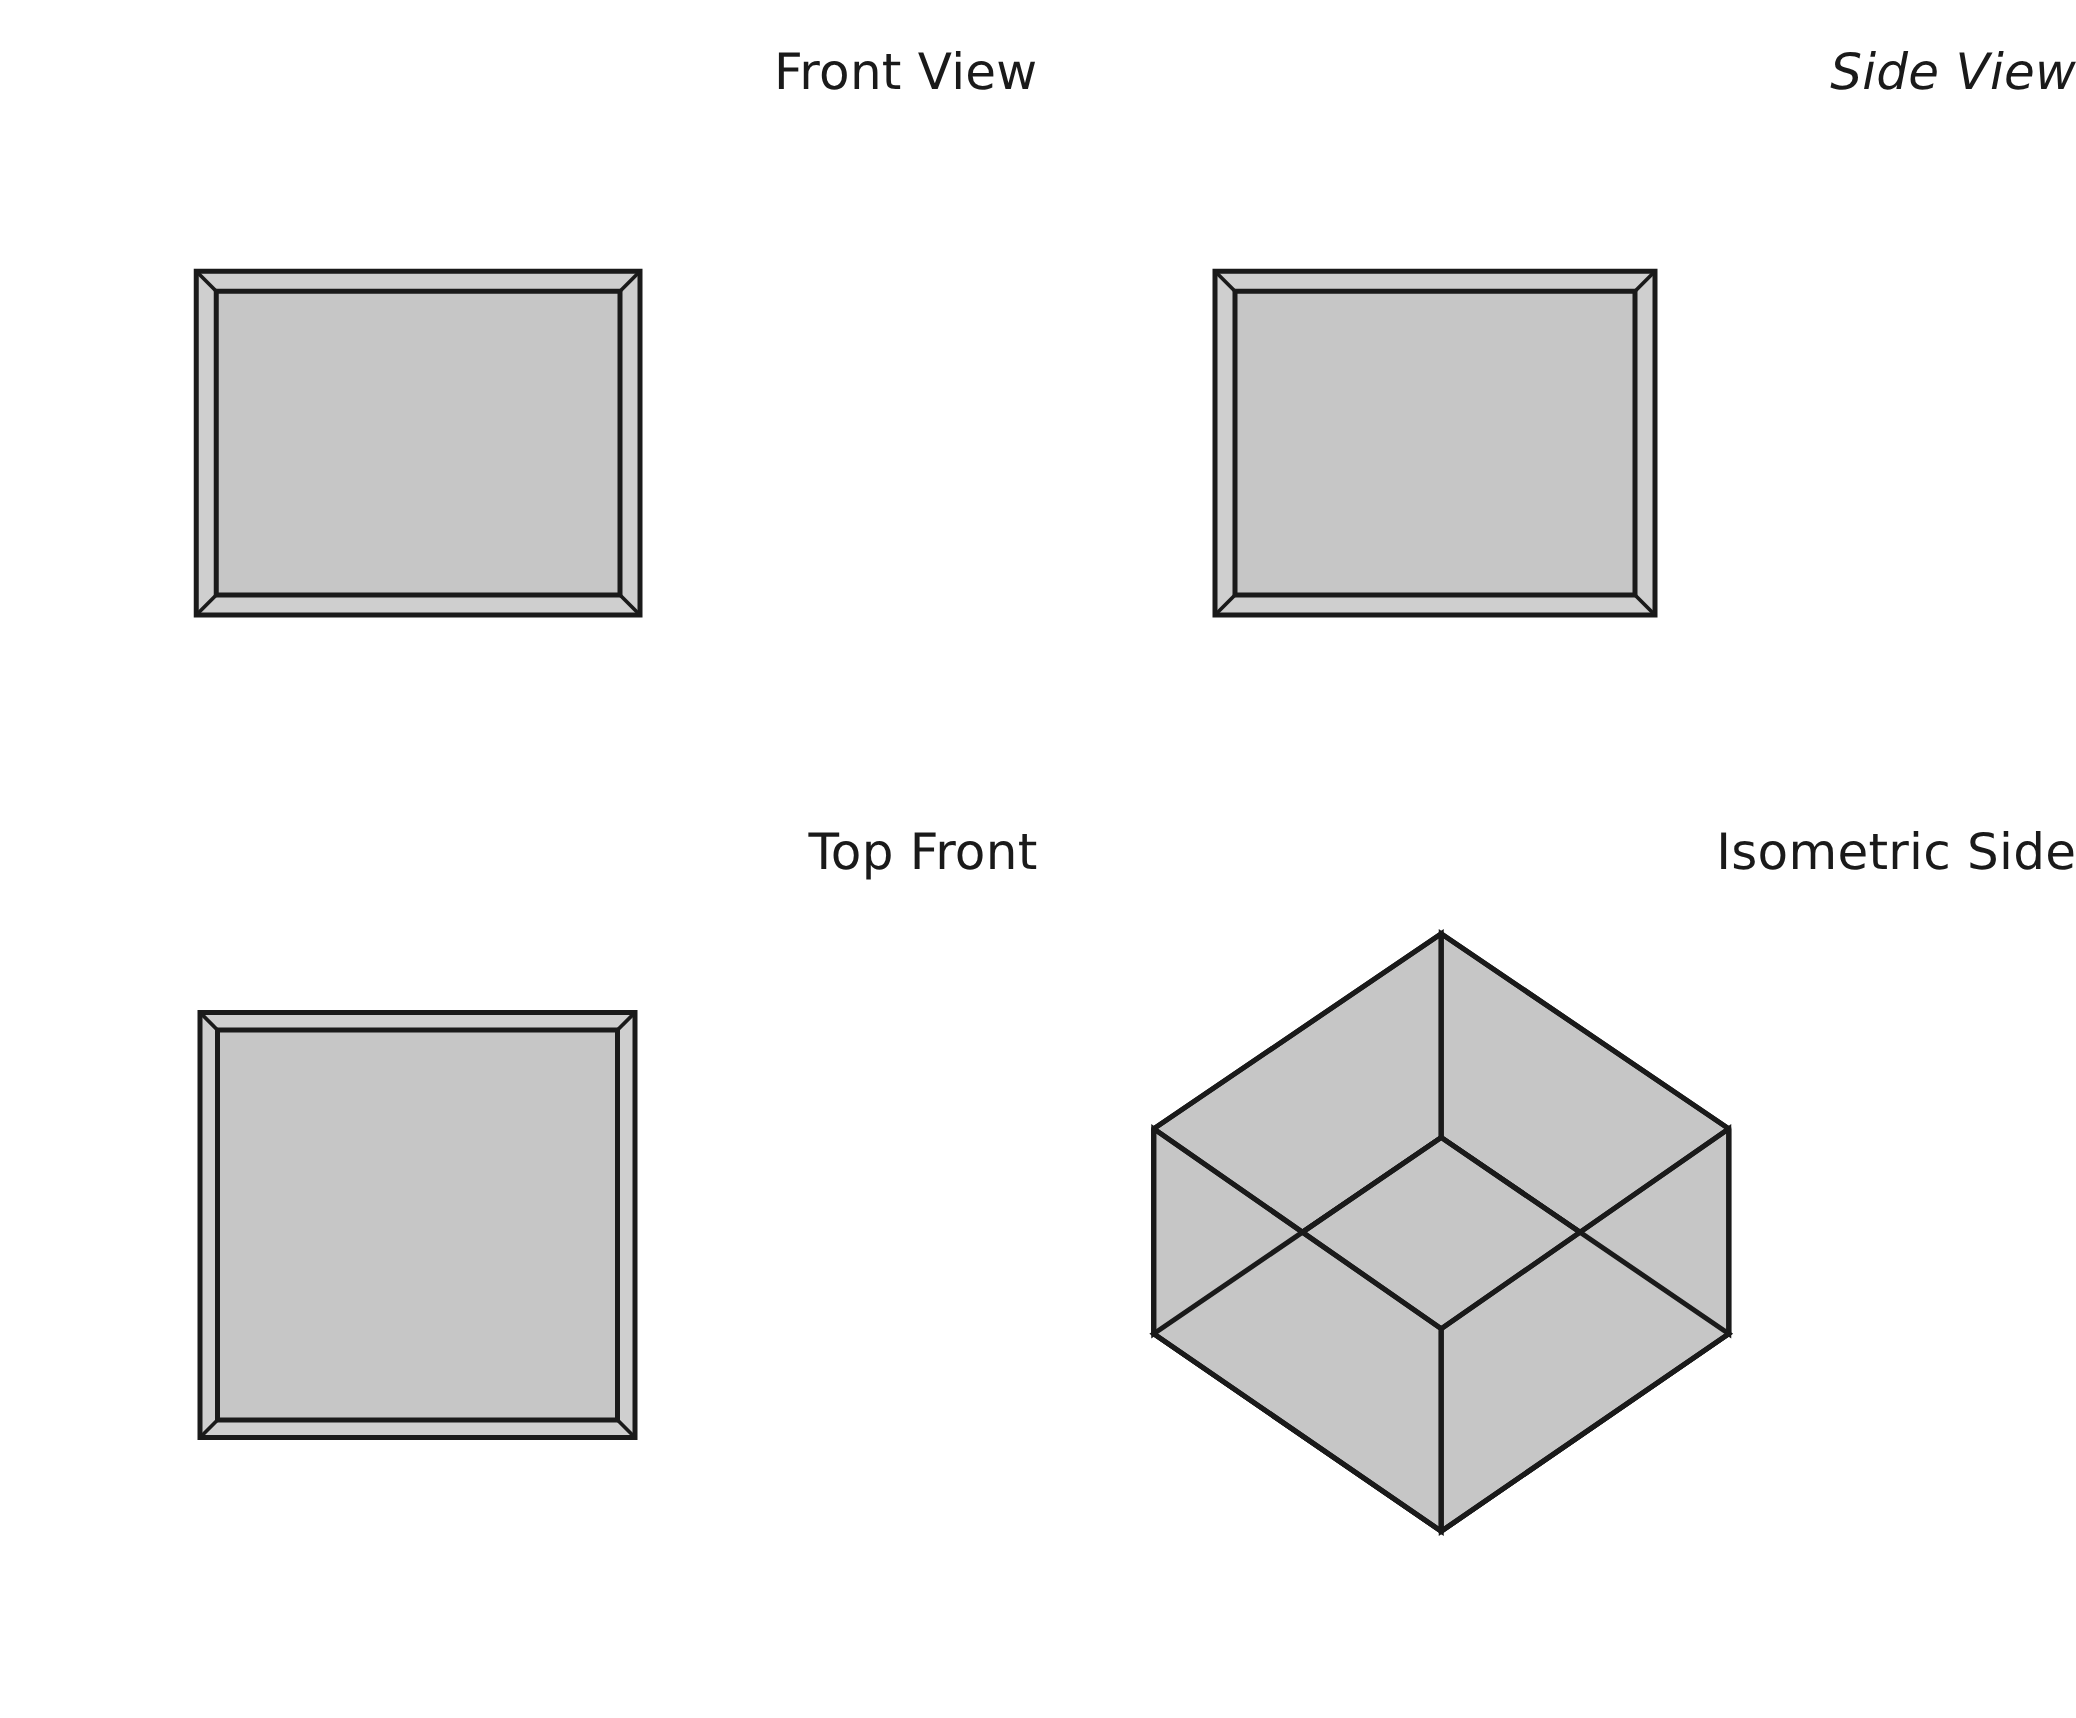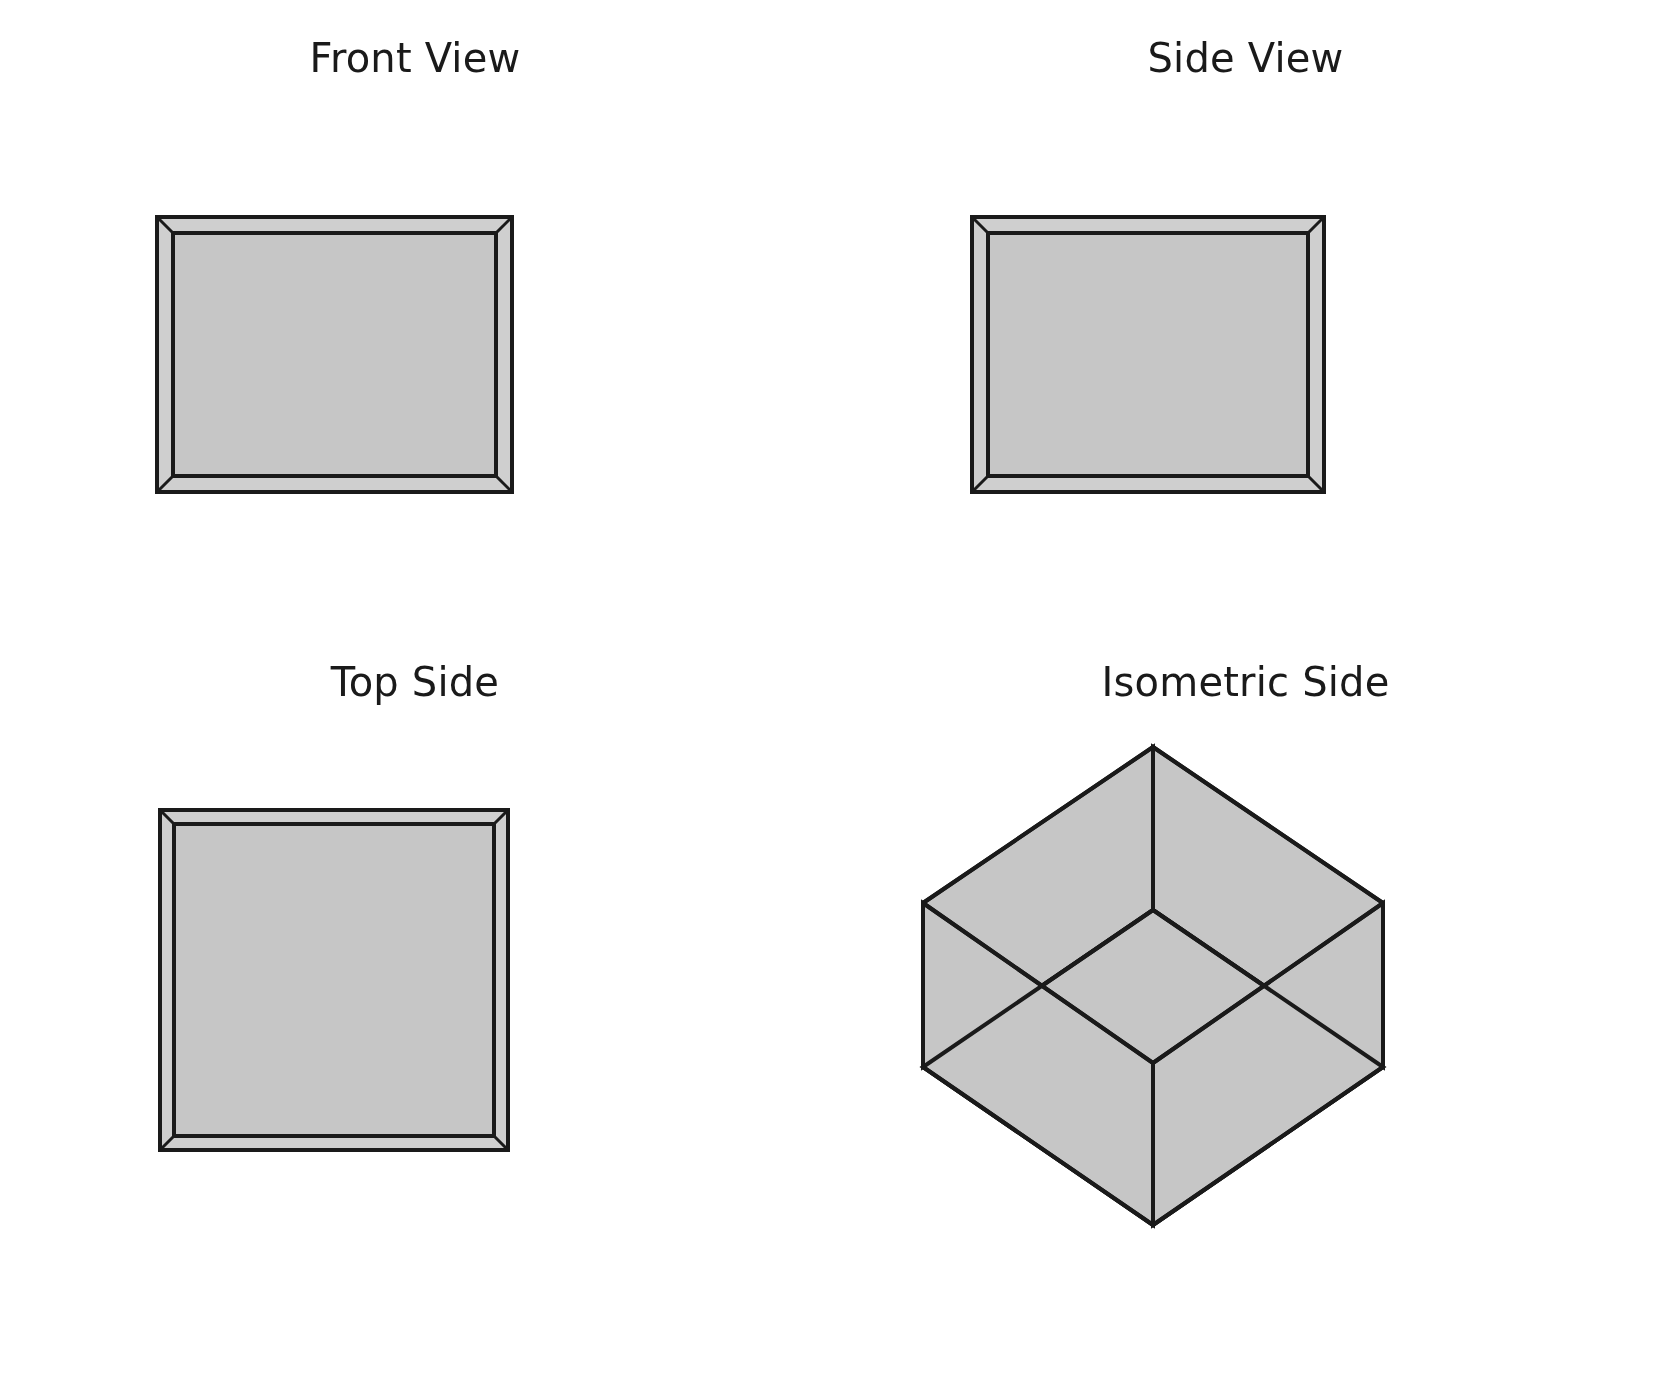--- a/index.html
+++ b/index.html
@@ -19,39 +19,39 @@
     width: 1661px;
     height: 1374px;
     background: #ffffff;
   }
   .view-panel {
     position: absolute;
   }
   .view-title {
     position: absolute;
     width: 100%;
-    text-align: center;
+    text-align: right;
     font-size: 40px;
     font-weight: 400;
     color: #1a1a1a;
     letter-spacing: 0.2px;
     line-height: 1;
     white-space: nowrap;
   }
   .view-figure {
     position: absolute;
   }
   .view-figure svg {
     display: block;
     overflow: visible;
   }
 
   
   #panel-front   { left: 0px;   top: 0px;   width: 830px; height: 640px; }
-  #panel-side    { left: 830px; top: 0px;   width: 831px; height: 640px; }
+  #panel-side    { left: 830px; top: 0px;   width: 831px; height: 640px; font-style: italic; }
   #panel-top     { left: 0px;   top: 640px; width: 830px; height: 734px; }
   #panel-iso     { left: 830px; top: 640px; width: 831px; height: 734px; }
 
   #title-front   { left: 0; top: 38px; }
   #title-side    { left: 0; top: 38px; }
   #title-top     { left: 0; top: 22px; }
   #title-iso     { left: 0; top: 22px; }
 
   #fig-front { left: 155px; top: 215px; }
   #fig-side  { left: 140px; top: 215px; }
@@ -88,21 +88,21 @@
         <line x1="2" y1="2" x2="18" y2="18" stroke="#1a1a1a" stroke-width="3"></line>
         <line x1="354" y1="2" x2="338" y2="18" stroke="#1a1a1a" stroke-width="3"></line>
         <line x1="2" y1="277" x2="18" y2="261" stroke="#1a1a1a" stroke-width="3"></line>
         <line x1="354" y1="277" x2="338" y2="261" stroke="#1a1a1a" stroke-width="3"></line>
         <rect x="18" y="18" width="320" height="243" fill="#c6c6c6" stroke="#1a1a1a" stroke-width="4"></rect>
       </svg>
     </div>
   </div>
 
   <div class="view-panel" id="panel-top">
-    <div class="view-title" id="title-top">Top Side</div>
+    <div class="view-title" id="title-top">Top Front</div>
     <div class="view-figure" id="fig-top">
       <svg width="356" height="348" viewBox="0 0 356 348">
         <rect x="2" y="2" width="348" height="340" fill="#cfcfcf" stroke="#1a1a1a" stroke-width="4"></rect>
         <line x1="2" y1="2" x2="16" y2="16" stroke="#1a1a1a" stroke-width="3"></line>
         <line x1="350" y1="2" x2="336" y2="16" stroke="#1a1a1a" stroke-width="3"></line>
         <line x1="2" y1="342" x2="16" y2="328" stroke="#1a1a1a" stroke-width="3"></line>
         <line x1="350" y1="342" x2="336" y2="328" stroke="#1a1a1a" stroke-width="3"></line>
         <rect x="16" y="16" width="320" height="312" fill="#c6c6c6" stroke="#1a1a1a" stroke-width="4"></rect>
       </svg>
     </div>

